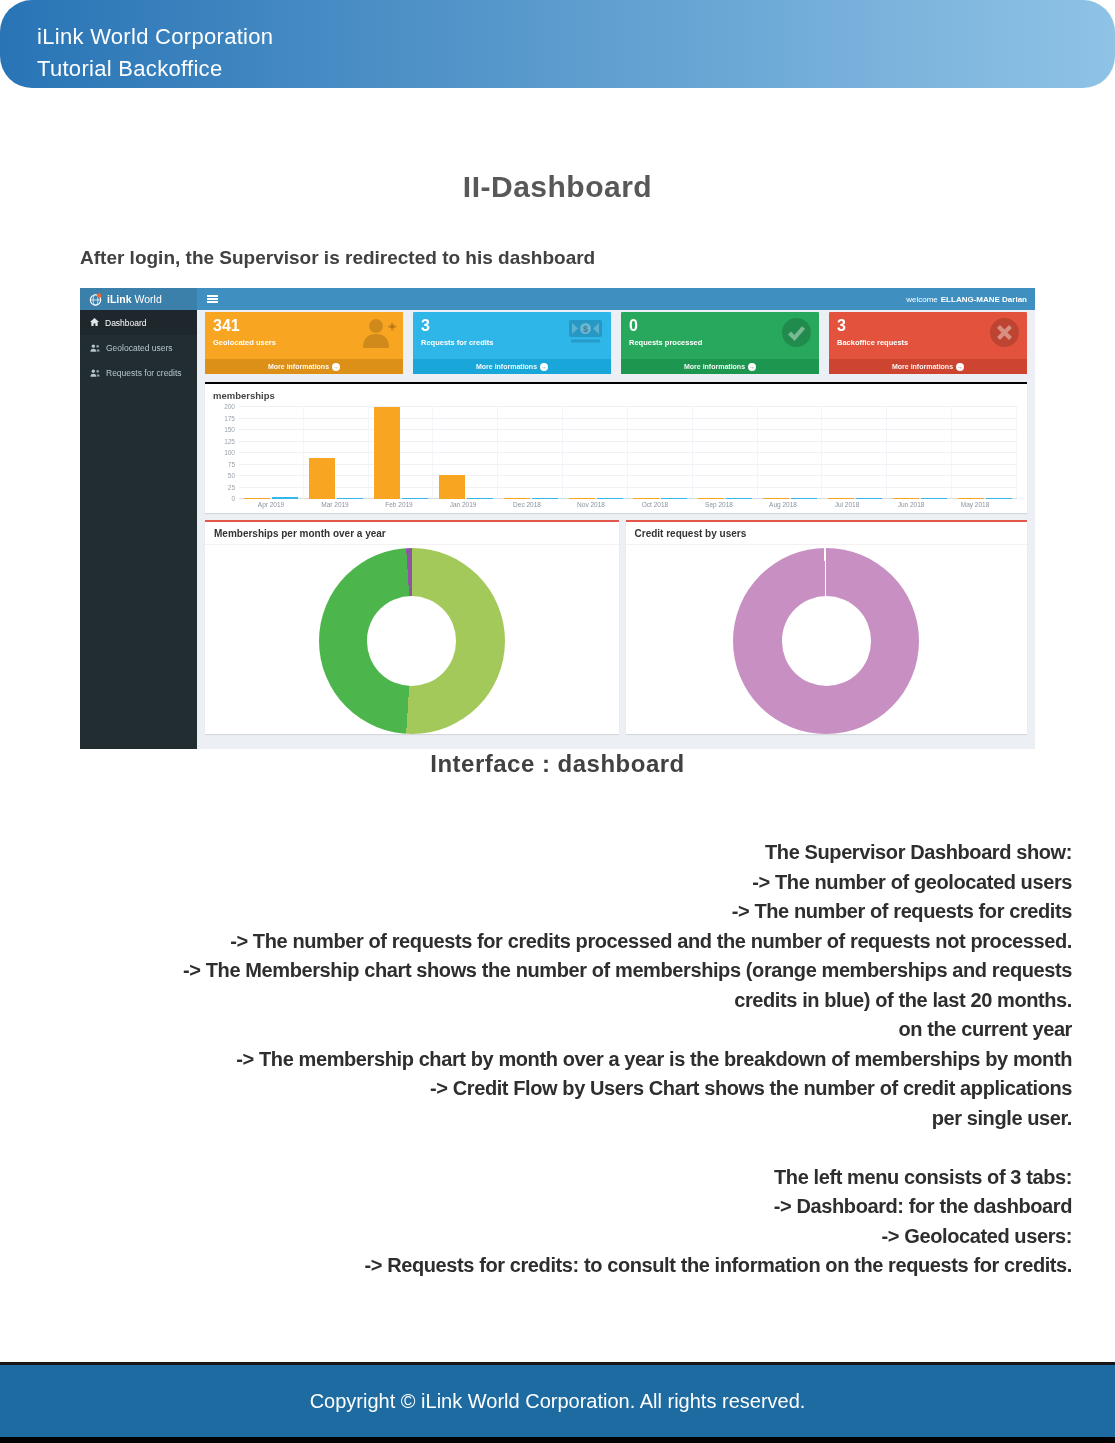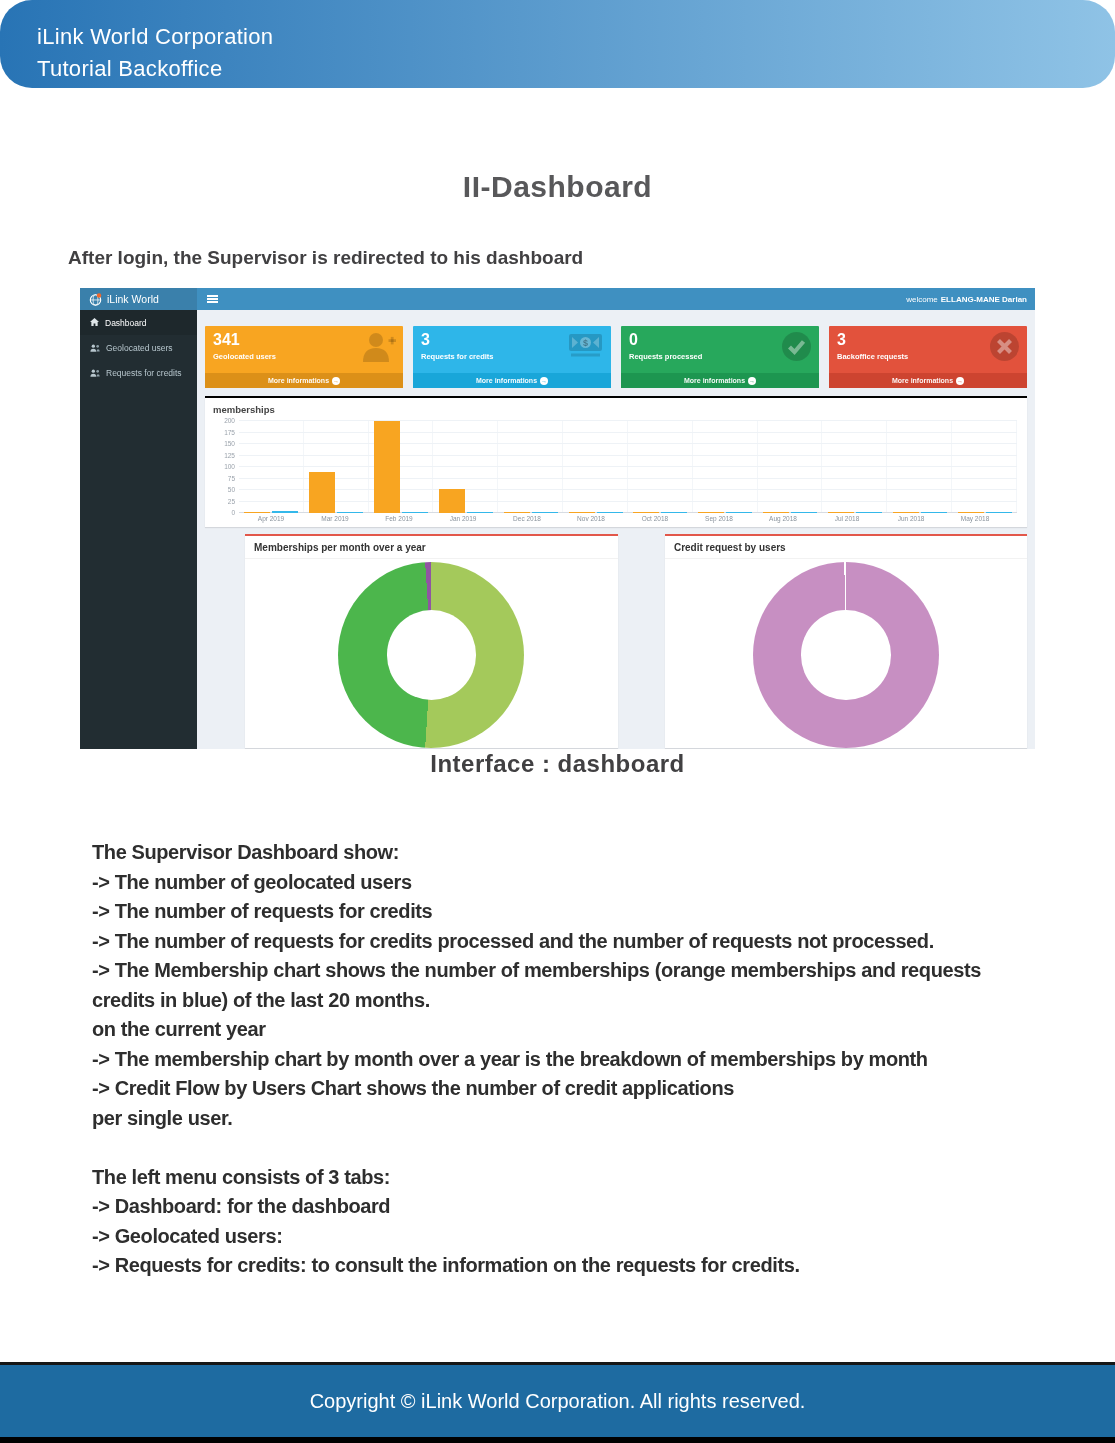--- a/index.html
+++ b/index.html
@@ -5,71 +5,71 @@
   html,body{margin:0;padding:0;}
   body{width:1115px;height:1443px;position:relative;overflow:hidden;background:#fff;
        font-family:"Liberation Sans", sans-serif;}
 
   
   .doc-header{position:absolute;left:0;top:0;width:1115px;height:88px;color:#fff;}
   .doc-header .l1{position:absolute;left:37px;top:24px;font-size:22px;letter-spacing:.3px;}
   .doc-header .l2{position:absolute;left:37px;top:56px;font-size:22px;letter-spacing:.3px;}
   .doc-title{position:absolute;left:0;top:170px;width:1115px;text-align:center;
              font-size:30px;font-weight:bold;color:#58585a;letter-spacing:.5px;}
-  .doc-intro{position:absolute;left:68px;top:247px;font-size:19px;font-weight:bold;color:#414042;}
+  .doc-intro{position:absolute;left:80px;top:247px;font-size:19px;font-weight:bold;color:#414042;}
   .doc-caption{position:absolute;left:0;top:750px;width:1115px;text-align:center;
                font-size:24px;font-weight:bold;color:#414042;letter-spacing:.5px;}
   .doc-body{position:absolute;left:92px;top:838px;width:980px;font-size:20px;font-weight:bold;
-            color:#2e2e2e;letter-spacing:-0.4px;}
+            color:#2e2e2e;letter-spacing:-0.4px;text-align:right;}
   .bline{min-height:29.5px;line-height:29.5px;white-space:nowrap;}
   .doc-footer{position:absolute;left:0;top:1362px;width:1115px;height:72px;
               border-top:3px solid #161616;border-bottom:6px solid #000;
               display:flex;align-items:center;justify-content:center;color:#fff;font-size:20px;}
 
   
   .shot{position:absolute;left:80px;top:288px;width:955px;height:461px;overflow:hidden;
         background:#ecf0f5;}
   .topbar{position:absolute;left:0;top:0;width:955px;height:22px;display:flex;}
   .logo{width:117px;background:#3a80ab;color:#fff;display:flex;align-items:center;
         gap:5px;padding-left:9px;box-sizing:border-box;font-size:10.5px;cursor:pointer;}
-  .logo .b{font-weight:normal;}
+  .logo .b{font-weight:bold;}
   .logo .w{font-weight:normal;margin-left:3px;}
   .navbar{flex:1;background:#3f90c1;position:relative;}
   .burger{position:absolute;left:10px;top:7px;width:11px;cursor:pointer;}
   .burger i{display:block;height:1.6px;background:#fff;margin-bottom:1.6px;}
   .welcome{position:absolute;right:8px;top:0;height:22px;display:flex;align-items:center;
            color:#fff;font-size:8px;}
   .welcome b{margin-left:3px;}
 
   .side{position:absolute;left:0;top:22px;width:117px;height:439px;background:#222d32;}
   .side-item{height:25px;display:flex;align-items:center;gap:6px;padding-left:10px;
              color:#b8c7ce;font-size:8.5px;cursor:pointer;}
   .side-item.active{background:#1e282c;color:#fff;}
   .side-item svg{flex:0 0 auto;}
 
   .content{position:absolute;left:117px;top:22px;width:838px;height:439px;box-sizing:border-box;}
   .page-head{padding:8px 12px 4px;}
   .ph-main{font-size:13.5px;font-weight:bold;color:#3c3c3c;}
   .ph-sub{font-size:8.5px;color:#919499;margin-left:7px;}
 
-  .cards{display:flex;gap:10px;padding:2px 8px 0;margin-top:14px;}
+  .cards{display:flex;gap:10px;padding:2px 8px 0;}
   .sbox{flex:1;color:#fff;position:relative;border-radius:1px;}
   .sbox-body{padding:5px 8px 8px;height:34px;position:relative;}
   .sbox-num{font-size:16px;font-weight:bold;line-height:1.15;}
   .sbox-label{font-size:7.5px;font-weight:bold;margin-top:3px;}
   .sbox-icon{position:absolute;right:7px;top:5px;}
   .sbox-footer{display:flex;align-items:center;justify-content:center;gap:3px;
                font-size:7px;font-weight:bold;color:rgba(255,255,255,.95);
                padding:3.5px 0;text-decoration:none;cursor:pointer;}
   .circ-arrow{display:inline-flex;width:8px;height:8px;border-radius:50%;background:#fff;
               align-items:center;justify-content:center;font-size:6px;line-height:1;}
 
   .panel{background:#fff;box-shadow:0 1px 1px rgba(0,0,0,.1);}
   .panel.success{border-top:2px solid #000000;margin:8px 8px 0;}
-  .panel.danger{border-top:2px solid #e2574a;margin-left:40px;}
+  .panel.danger{border-top:2px solid #e2574a;}
   .panel-title{font-size:9.5px;font-weight:bold;color:#444;padding:6px 8px 3px;}
   .panel-title2{font-size:10px;font-weight:bold;color:#333;padding:6px 9px 5px;
                 border-bottom:1px solid #f2f2f2;}
 
   .chart{padding:3px 10px 5px 34px;}
   .plot{position:relative;height:92px;
         background-image:repeating-linear-gradient(90deg,transparent 0,
           transparent calc(8.333% - 1px), #f3f6f9 calc(8.333% - 1px), #f3f6f9 8.333%);}
   .grid{position:absolute;left:0;right:0;height:1px;background:#eef2f6;}
   .grid.zero{background:#d7dce3;}

